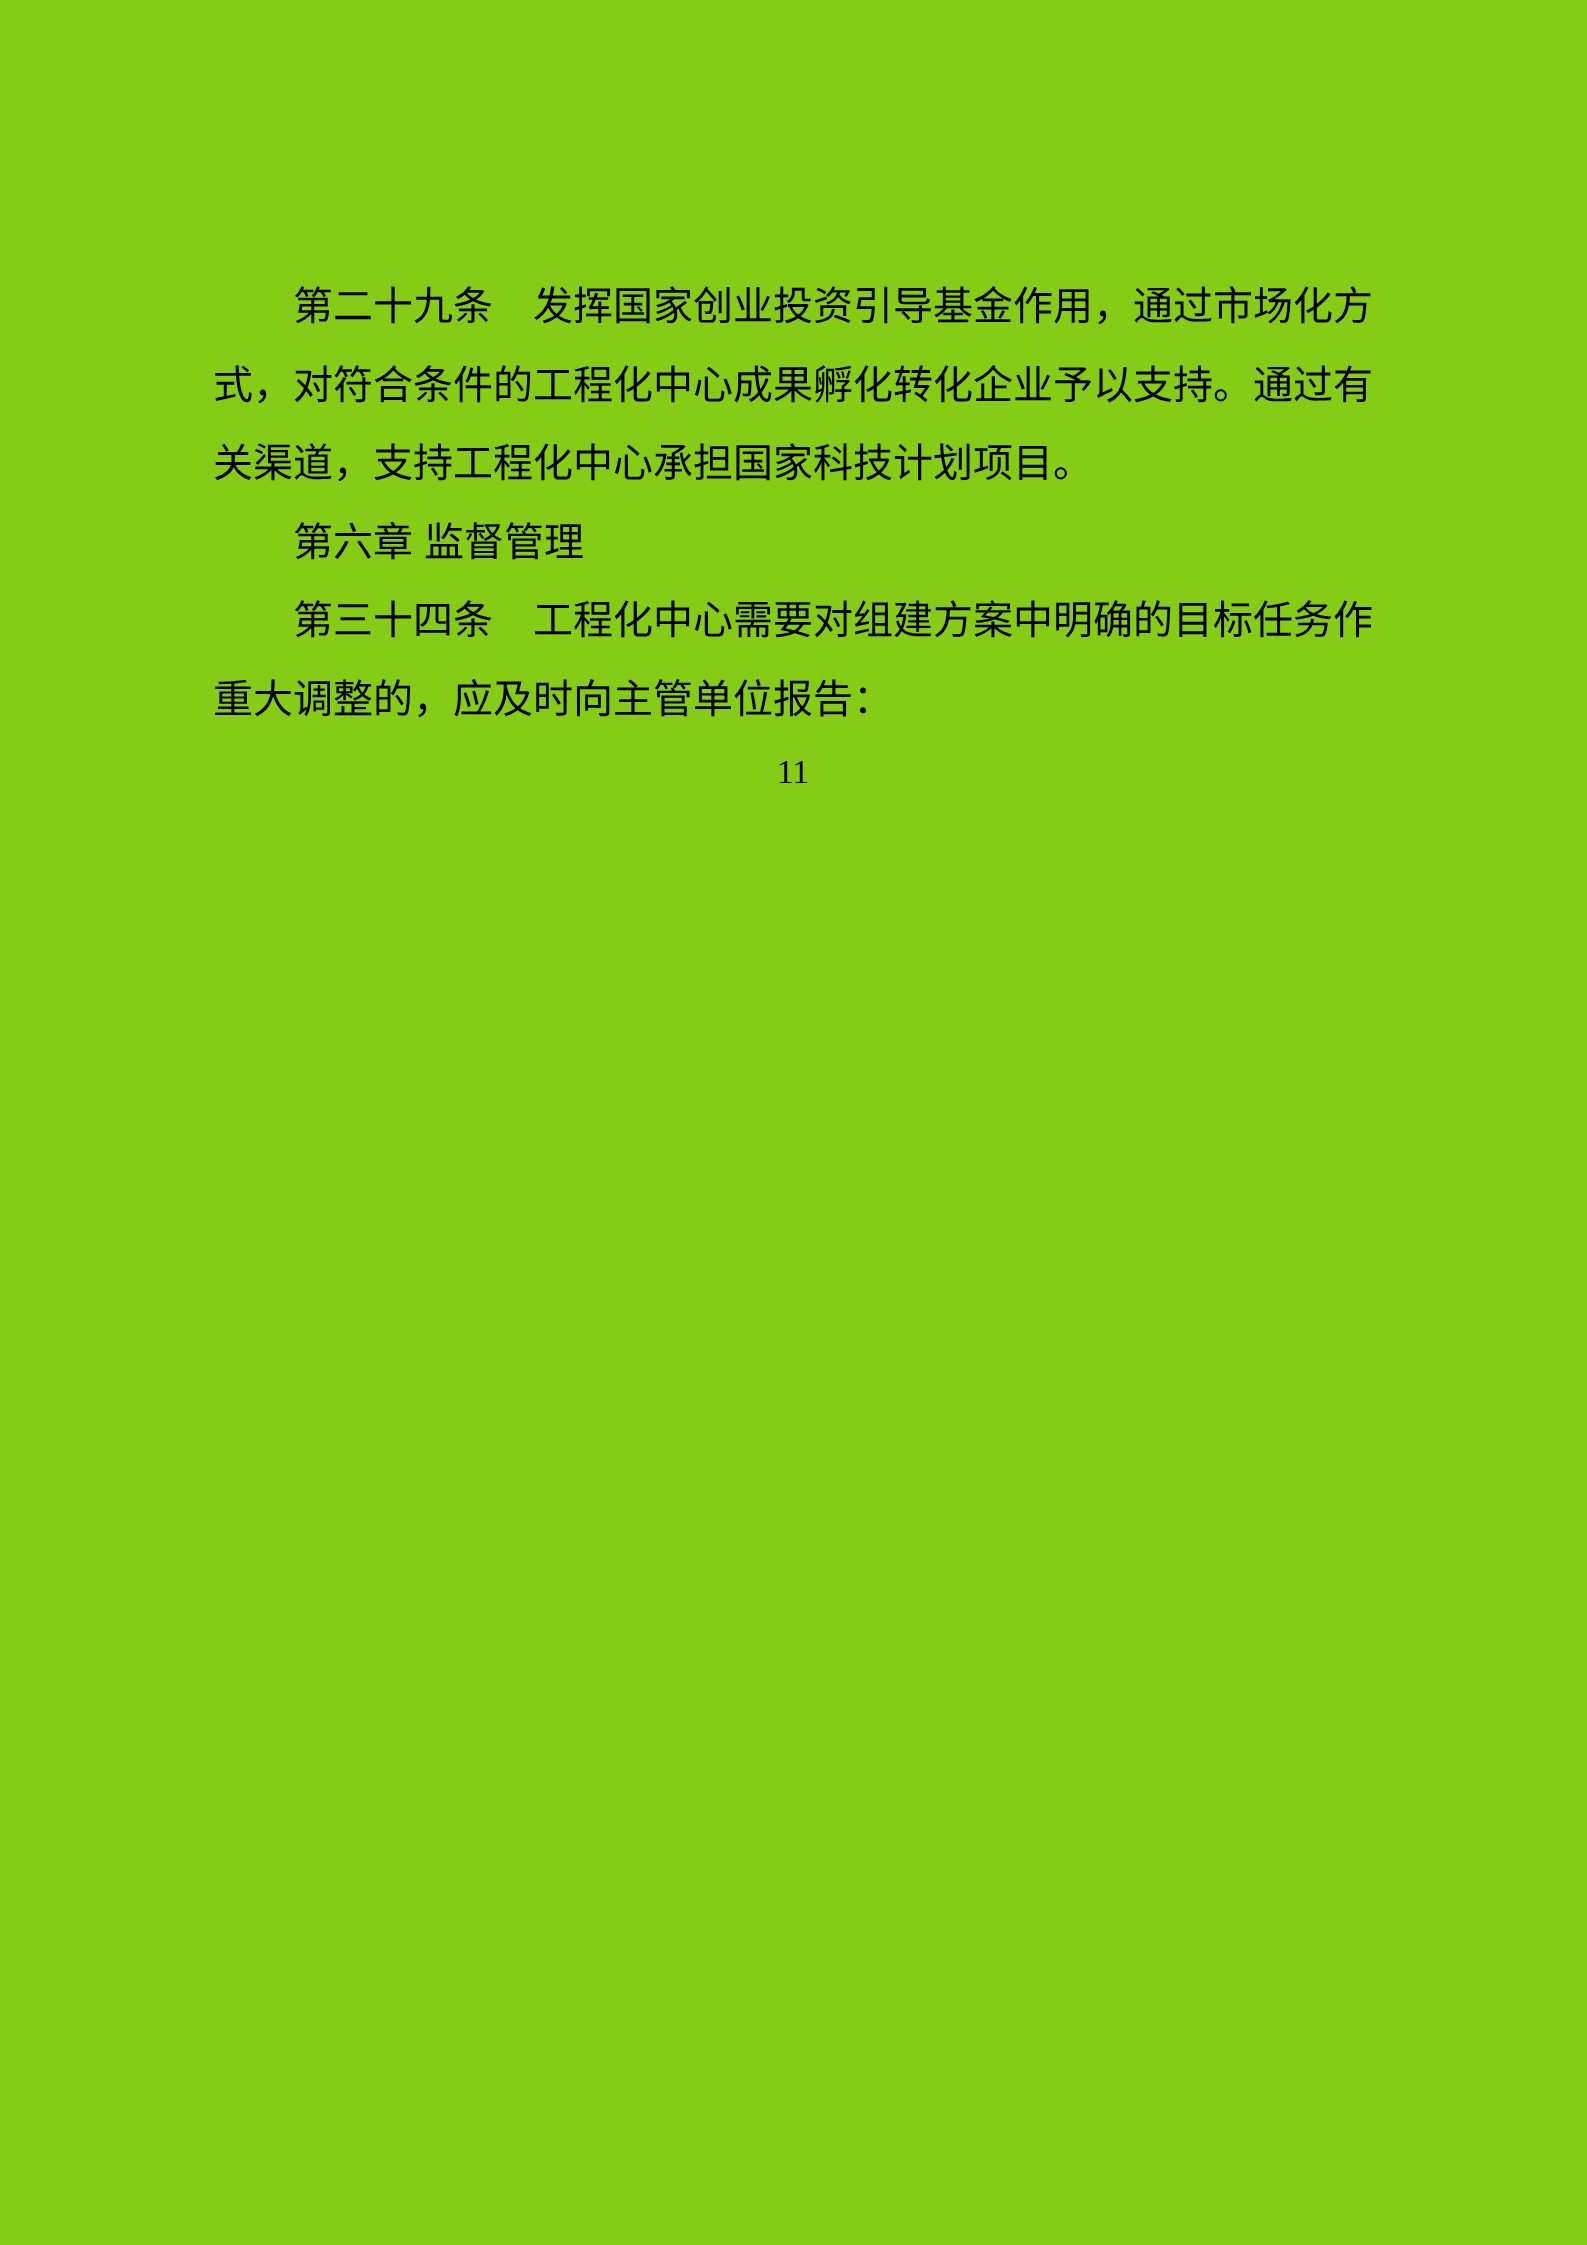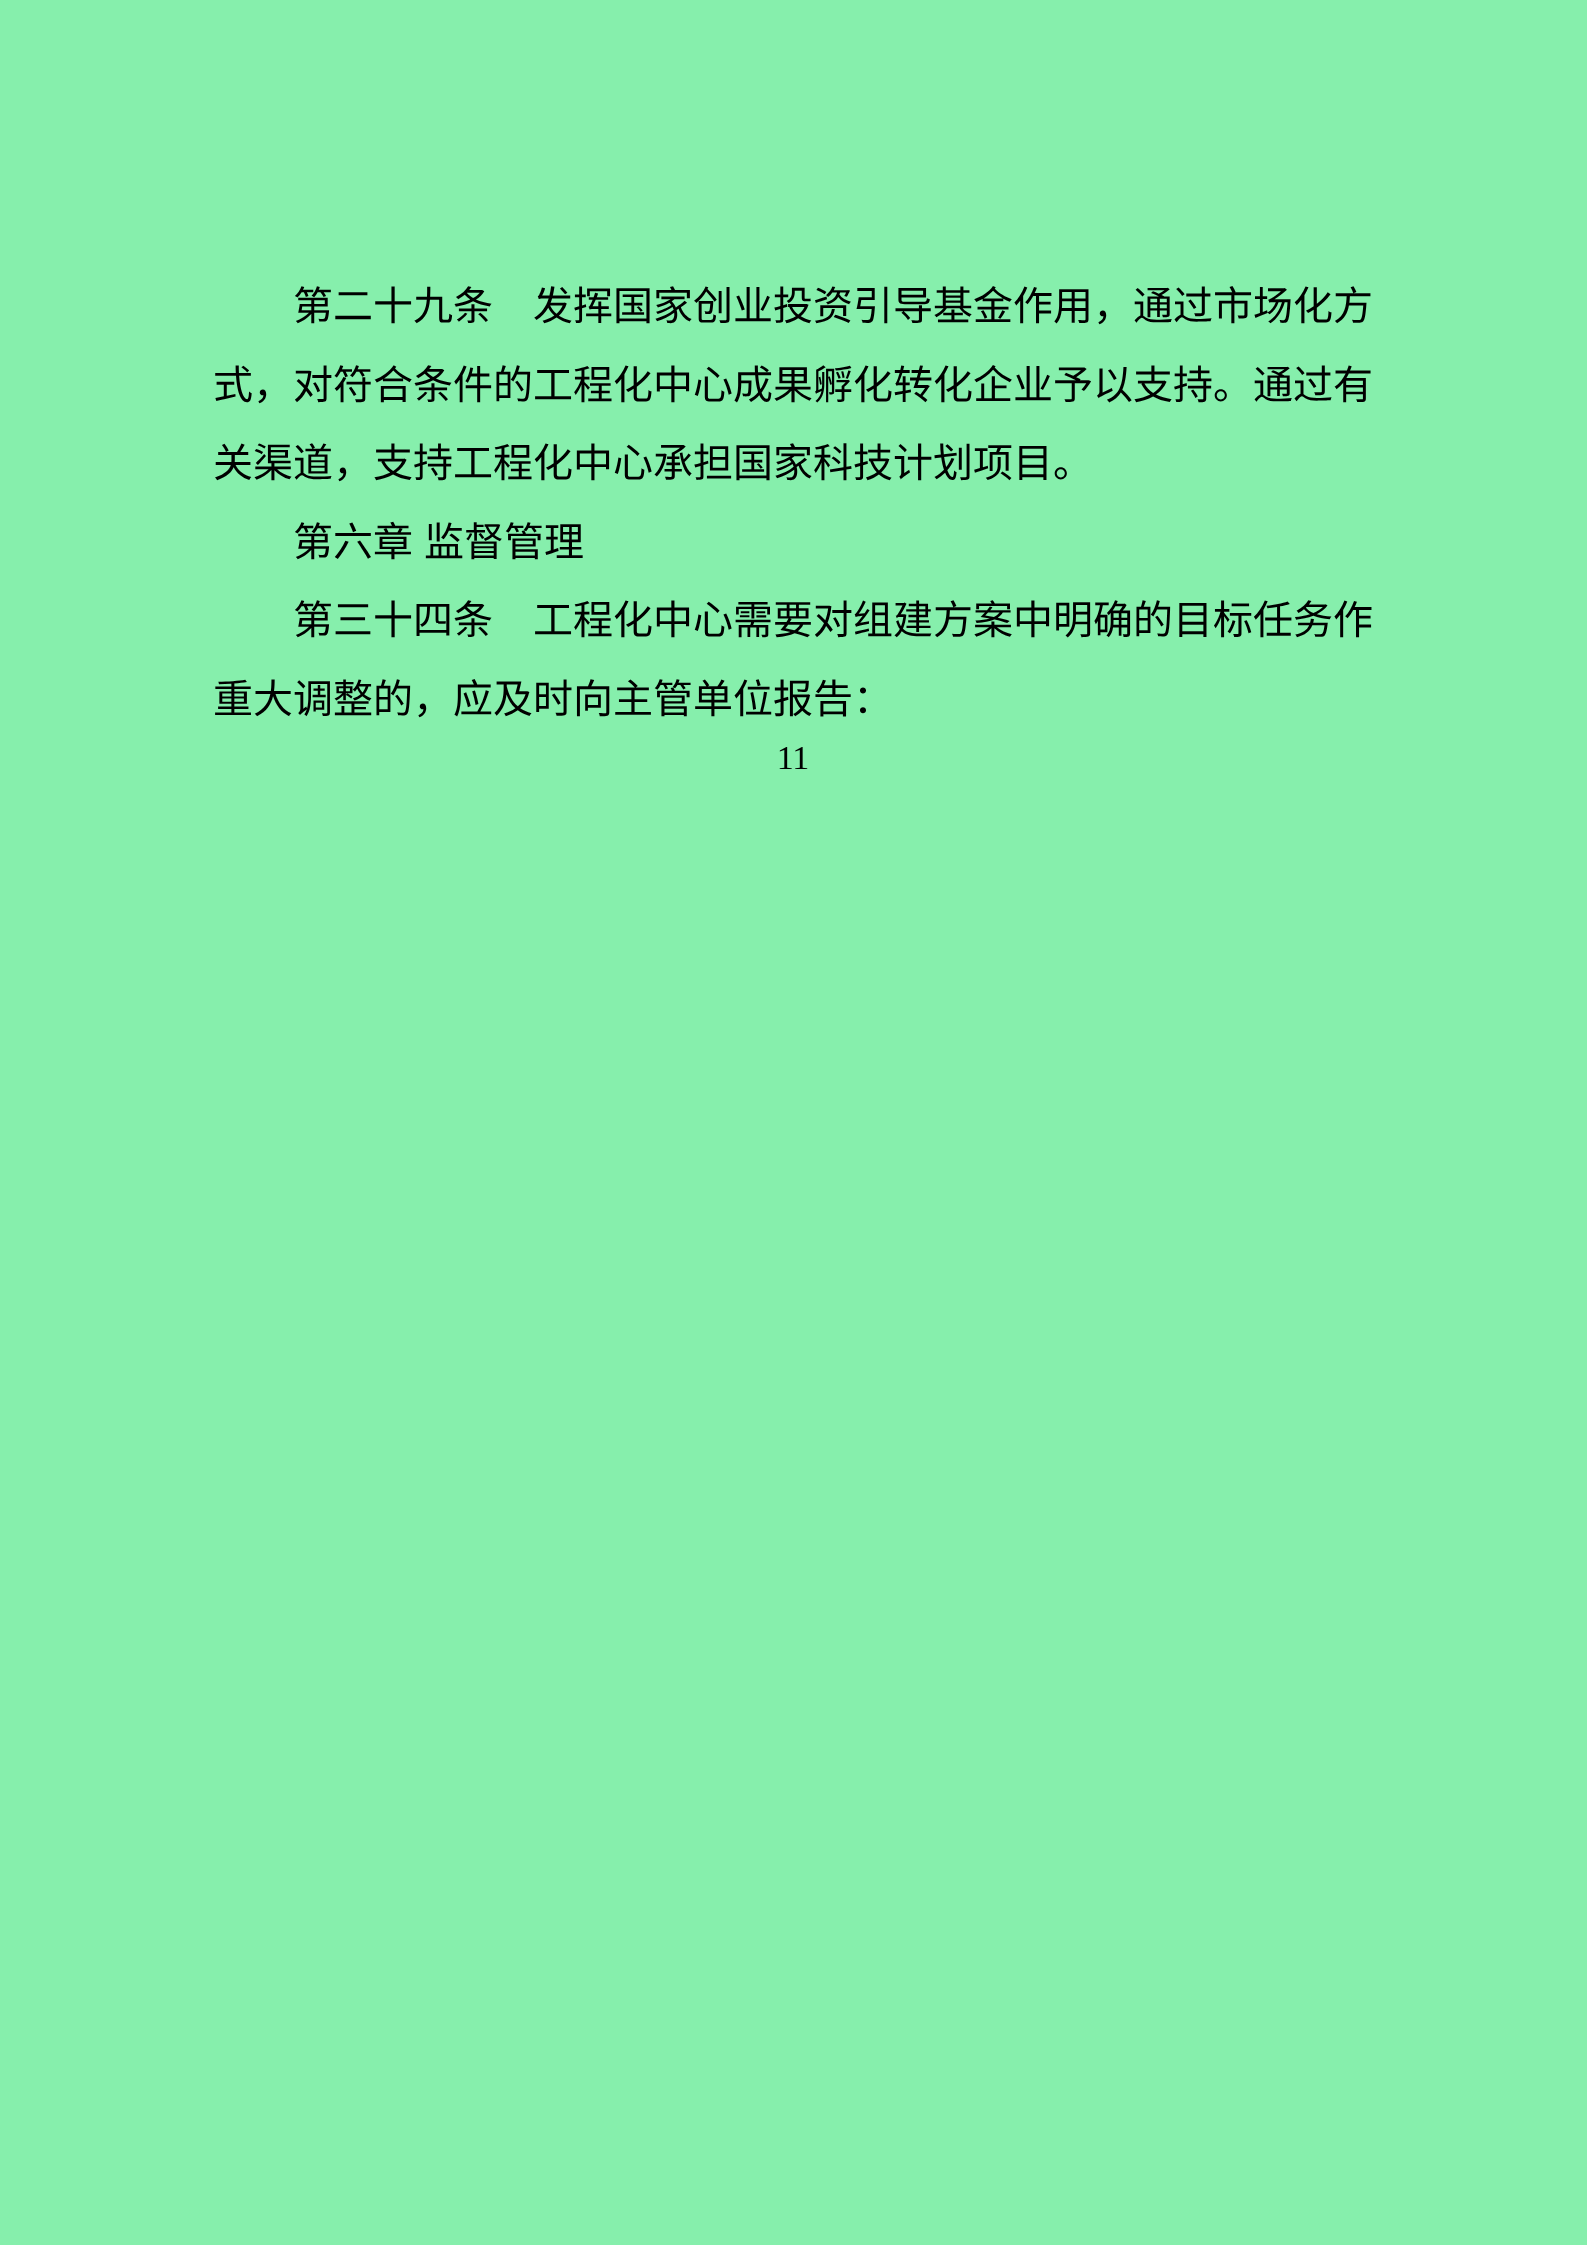--- a/index.html
+++ b/index.html
@@ -9,21 +9,21 @@
   body {
     width: 1587px;
     height: 2245px;
     background: #ffffff;
     overflow: hidden;
   }
   .page {
     position: relative;
     width: 1587px;
     height: 2245px;
-    background: #86efac;
+    background: #84cc16;
     box-sizing: border-box;
     padding: 267px 214px 0 213px;
     color: #000000;
     font-family: "Liberation Sans", sans-serif;
     font-weight: 500;
   }
   .body-text p {
     margin: 0;
     padding: 0;
     font-size: 40px;
@@ -35,20 +35,21 @@
   }
   .chapter-heading {
     margin: 34px 0 52px 0;
     font-size: 44px;
     font-weight: 500;
     line-height: 78px;
     text-align: center;
     text-indent: 0;
   }
   .page-footer {
+    margin-top: 14px;
     text-align: center;
   }
   .page-number {
     display: inline-block;
     font-family: "Liberation Serif", serif;
     font-weight: 400;
     font-size: 34px;
     line-height: 40px;
     color: #000000;
   }

